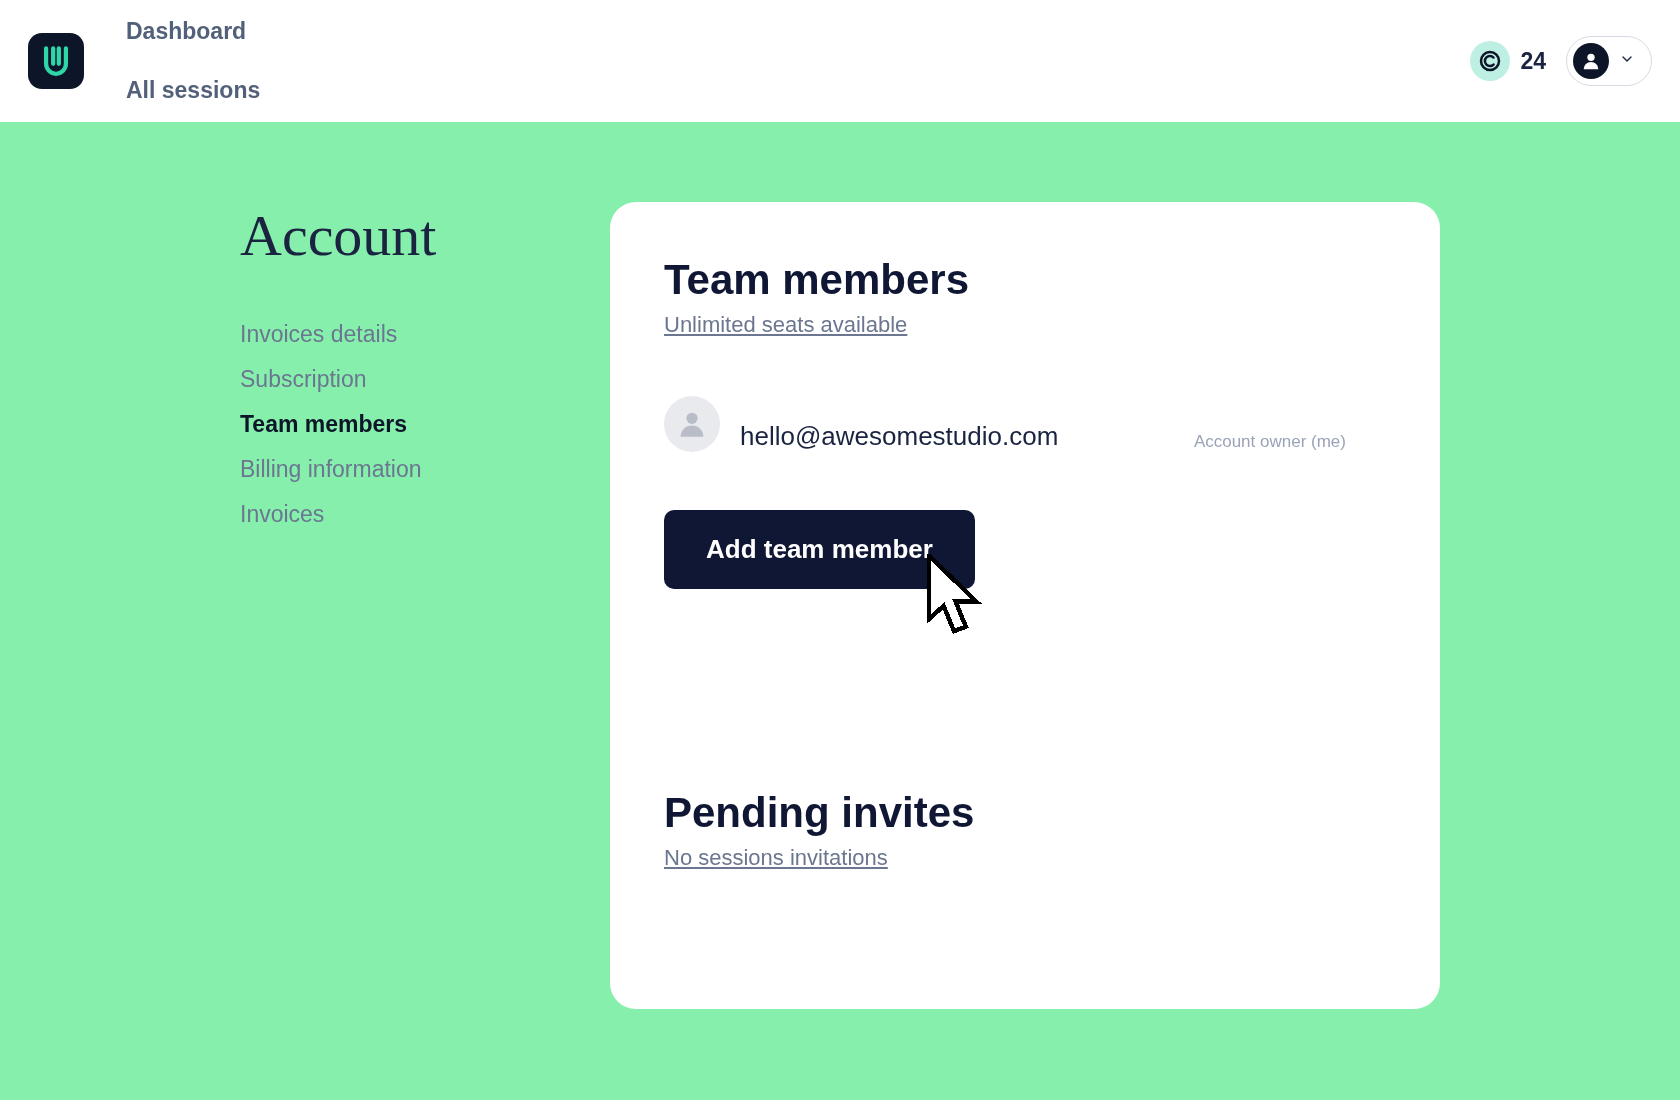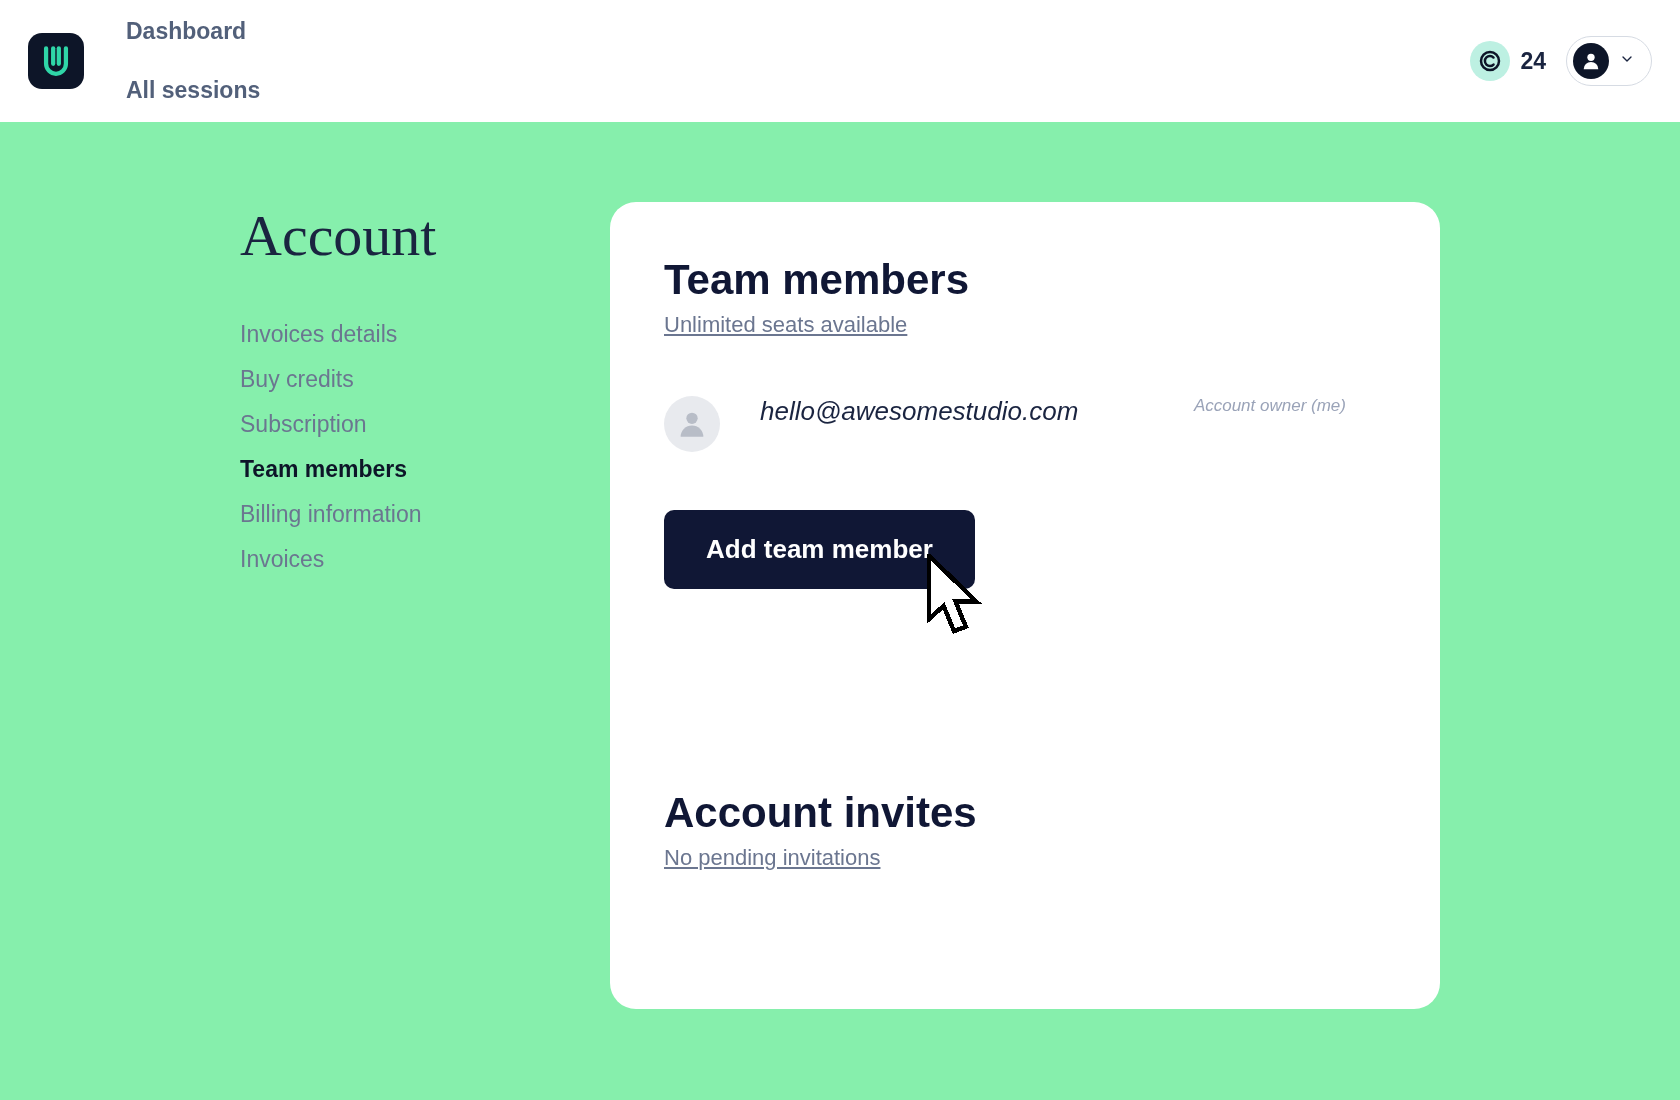--- a/index.html
+++ b/index.html
@@ -151,24 +151,23 @@
     }
     .section-subtitle {
       font-size: 22px;
       color: #6b7690;
       margin-bottom: 58px;
       text-decoration: underline;
     }
 
     .member-row {
       display: flex;
-      align-items: flex-start;
-      gap: 40px;
+      align-items: flex-end;
+      gap: 20px;
       margin-bottom: 58px;
-      font-style: italic;
     }
     .member-avatar {
       width: 56px;
       height: 56px;
       border-radius: 50%;
       background: #e8eaee;
       display: flex;
       align-items: center;
       justify-content: center;
     }
@@ -252,21 +251,20 @@
   </div>
 </div>
 
 <div class="page">
   <div class="container">
 
     <aside class="sidebar">
       <h1 class="page-title">Account</h1>
       <nav class="sidebar-nav">
         <span class="sidebar-item">Invoices details</span>
-        <span class="sidebar-item">Buy credits</span>
         <span class="sidebar-item">Subscription</span>
         <span class="sidebar-item active">Team members</span>
         <span class="sidebar-item">Billing information</span>
         <span class="sidebar-item">Invoices</span>
       </nav>
     </aside>
 
     <main class="card">
       <h2 class="section-title">Team members</h2>
       <p class="section-subtitle">Unlimited seats available</p>
@@ -285,19 +283,19 @@
       <div class="add-button">
         <button>Add team member</button>
         <div class="cursor-overlay">
           <svg viewBox="0 0 40 58" shape-rendering="crispEdges">
             <path d="M3 1 L3 44 L13 35 L20 52 L28 49 L21 32 L35 32 Z" fill="#ffffff" stroke="#000000" stroke-width="3"></path>
           </svg>
         </div>
       </div>
 
       <div class="pending-section">
-        <h2 class="section-title">Account invites</h2>
-        <p class="section-subtitle">No pending invitations</p>
+        <h2 class="section-title">Pending invites</h2>
+        <p class="section-subtitle">No sessions invitations</p>
       </div>
     </main>
 
   </div>
 </div>
 
 </body></html>

